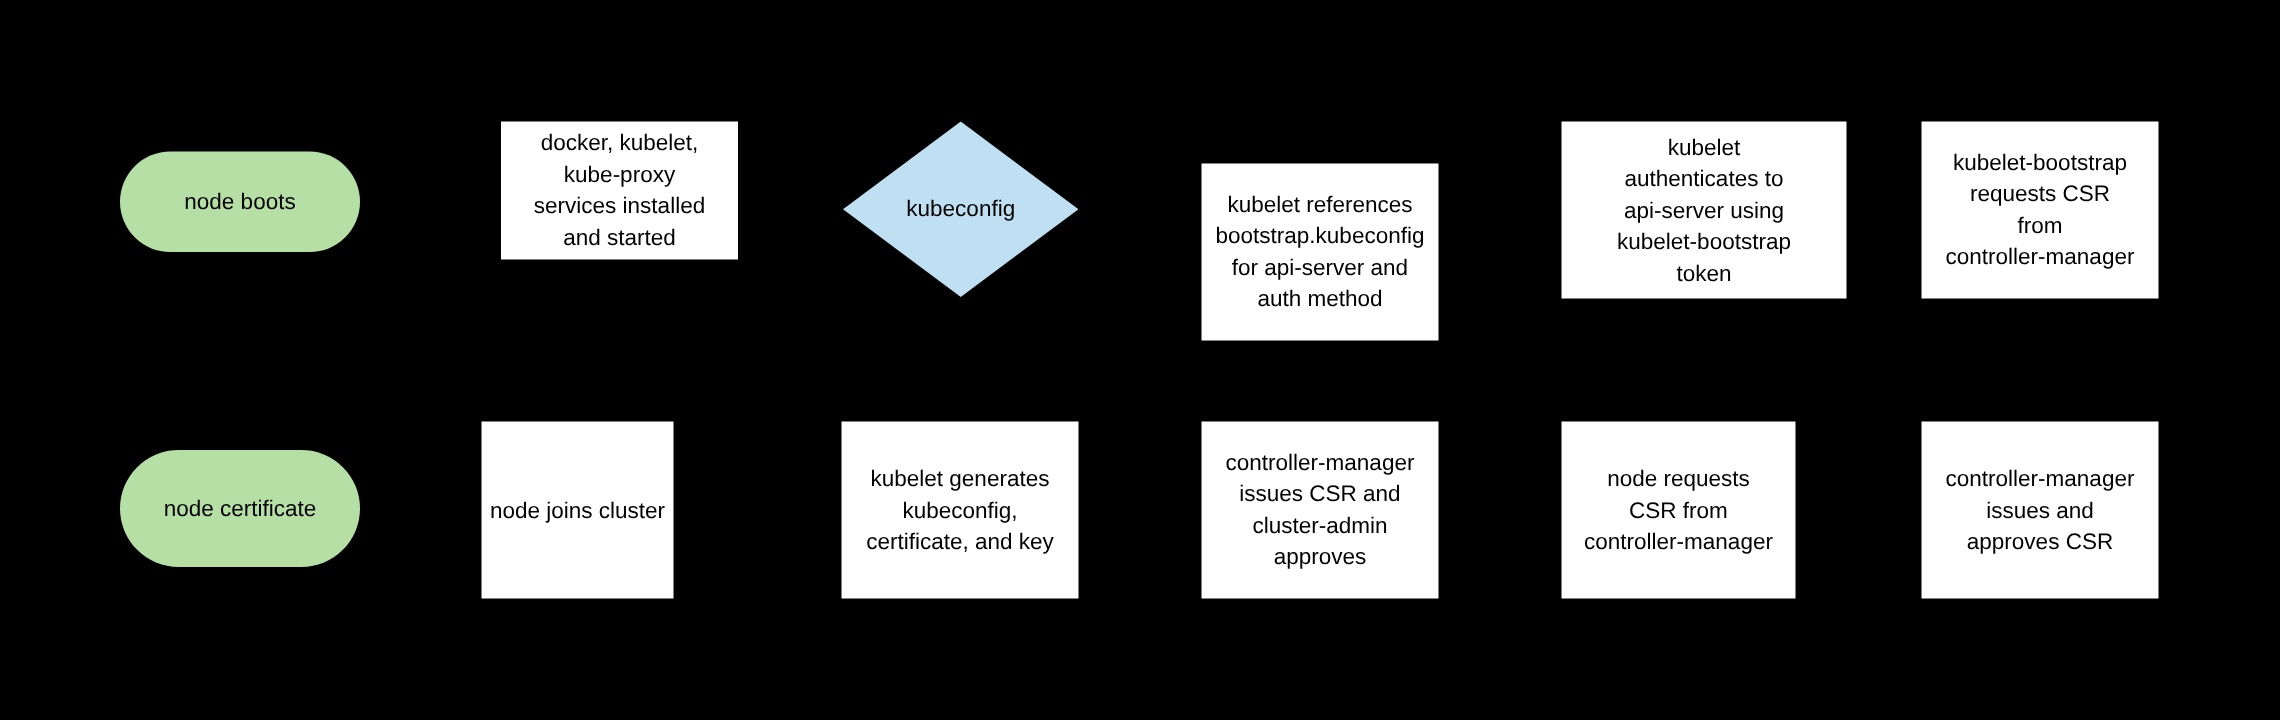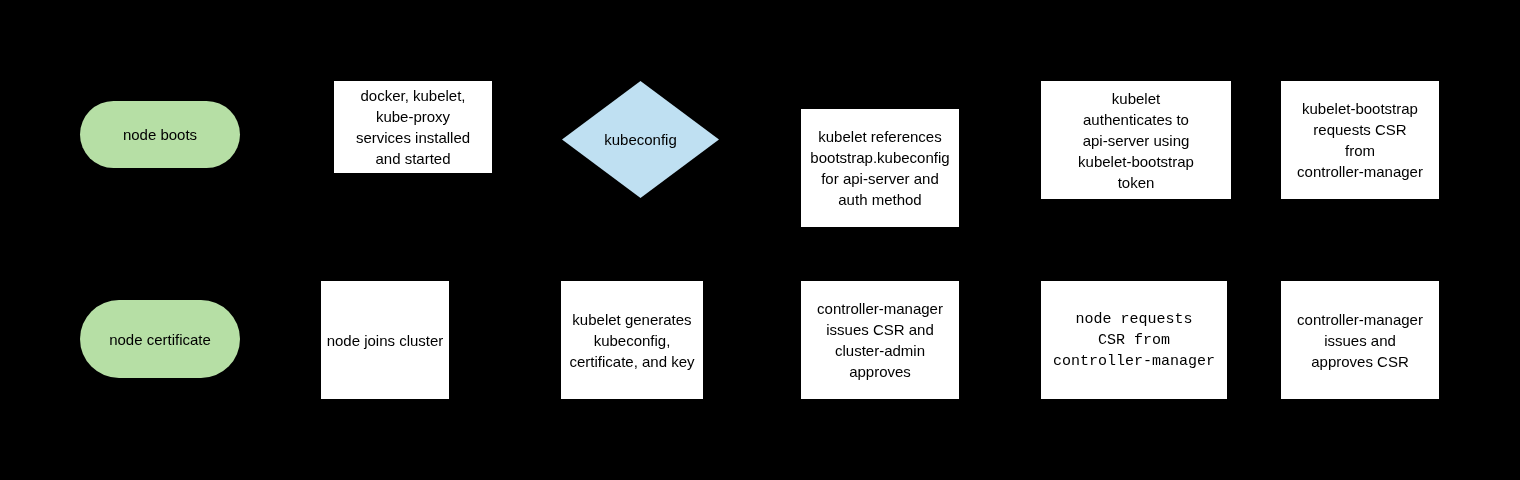--- a/index.html
+++ b/index.html
@@ -98,34 +98,34 @@
   </div>
 
   <div class="node terminator" style="left:80px; top:300px; width:160px; height:78px;">
     <span class="label">node certificate</span>
   </div>
 
   <div class="node process" style="left:321px; top:281px; width:128px; height:118px;">
     <span class="label">node joins cluster</span>
   </div>
 
-  <div class="node process" style="left:561px; top:281px; width:142px; height:118px;">
+  <div class="node process" style="left:561px; top:281px; width:158px; height:118px;">
     <span class="label">kubelet generates
 kubeconfig,
 certificate, and key</span>
   </div>
 
   <div class="node process" style="left:801px; top:281px; width:158px; height:118px;">
     <span class="label">controller-manager
 issues CSR and
 cluster-admin
 approves</span>
   </div>
 
-  <div class="node process" style="left:1041px; top:281px; width:186px; height:118px;font-family:Liberation Mono, monospace;">
+  <div class="node process" style="left:1041px; top:281px; width:156px; height:118px;">
     <span class="label">node requests
 CSR from
 controller-manager</span>
   </div>
 
   <div class="node process" style="left:1281px; top:281px; width:158px; height:118px;">
     <span class="label">controller-manager
 issues and
 approves CSR</span>
   </div>

